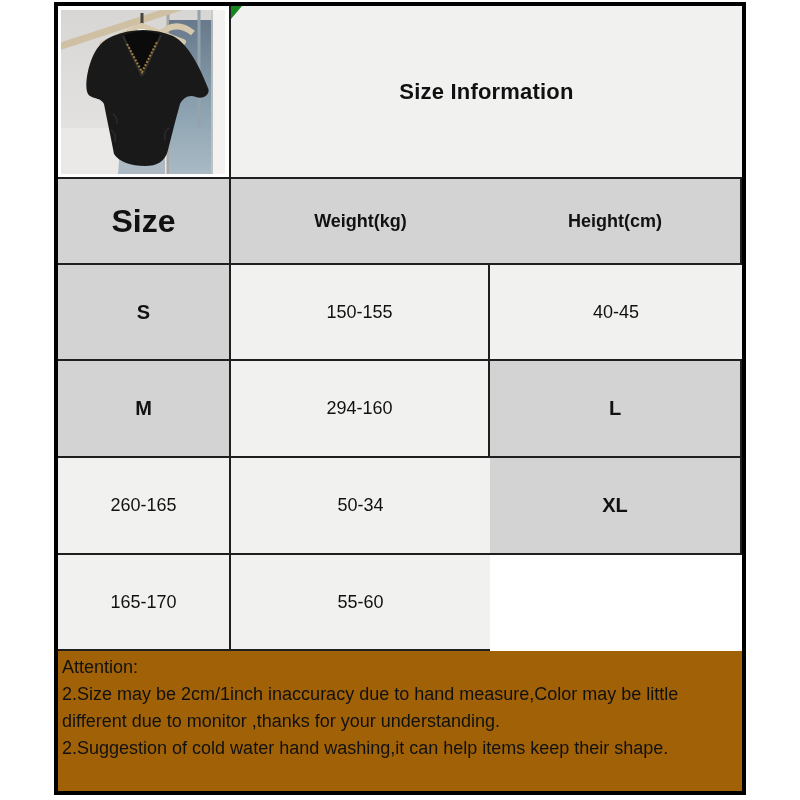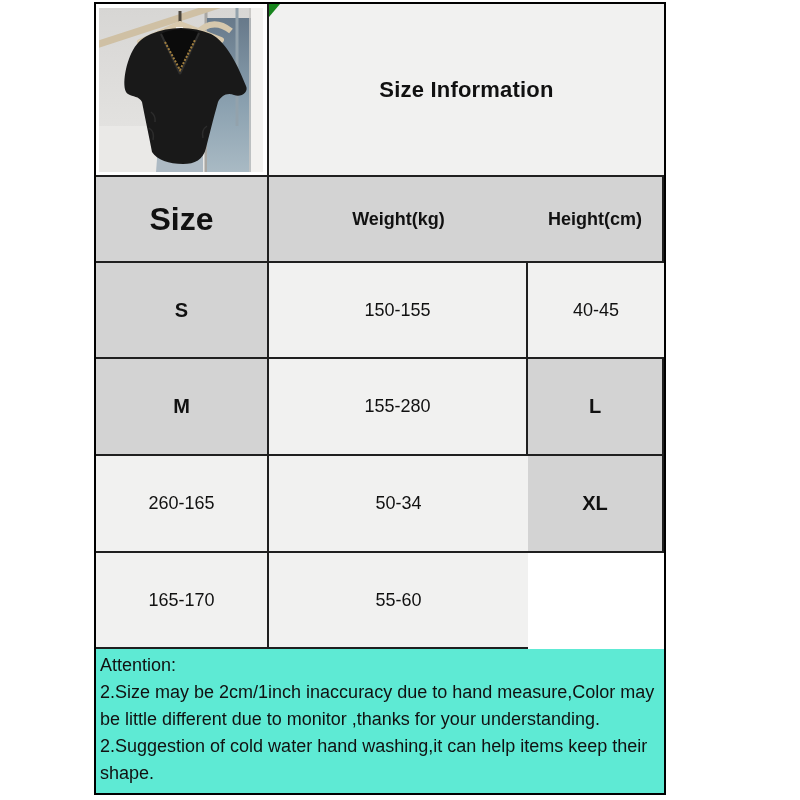--- a/index.html
+++ b/index.html
@@ -2,28 +2,27 @@
 <html><head>
 <meta charset="utf-8">
 <style>
   html,body{margin:0;padding:0;background:#ffffff;}
   .page{
     position:relative;width:800px;height:800px;background:#ffffff;
     font-family:"Liberation Sans","DejaVu Sans",sans-serif;color:#111;
     overflow:hidden;
   }
   .sheet{
-    position:absolute;left:54px;top:2px;width:572px;height:793px;
+    position:absolute;left:54px;top:2px;width:692px;height:793px;
     display:grid;
     grid-template-columns:173px 259px 1fr;
     grid-template-rows:173px 86px 96px 97px 97px 96px 1fr;
-    border:2px solid #000000;
+    border:4px solid #000000;
     box-sizing:border-box;
     background:#ffffff;
-    margin-left:40px;
   }
   .cell{
     border-right:2px solid #1f1f1f;
     border-bottom:2px solid #1f1f1f;
     display:flex;align-items:center;justify-content:center;
     box-sizing:border-box;position:relative;
   }
   .cell.last-col{border-right:none;}
   .cell.last-row{border-bottom:none;}
   .photo-cell{background:#ffffff;padding:0;align-items:flex-start;justify-content:flex-start;}
@@ -32,21 +31,21 @@
   .corner-marker{
     position:absolute;left:0;top:0;width:11px;height:13px;
     background:#17851d;
     clip-path:polygon(0 0,100% 0,0 100%);
   }
   .th{background:#d3d3d3;font-weight:bold;font-size:18px;}
   .th-size{font-size:32px;}
   .size-label{background:#d3d3d3;font-weight:bold;font-size:20px;}
   .data-cell{background:#f1f1f0;font-size:18px;}
   .attention-cell{
-    grid-column:1/4;background:#5eead4;
+    grid-column:1/4;background:#a16207;
     display:block;padding:3px 6px 4px 4px;
     font-size:18px;line-height:27px;
   }
   .photo{
     margin:4px 0 0 3px;width:164px;height:164px;position:relative;
     overflow:hidden;
   }
   .photo svg{display:block;}
 </style>
 </head>
@@ -120,21 +119,21 @@
 
     <div class="cell th th-size">Size</div>
     <div class="cell th last-col">Weight(kg)</div>
     <div class="cell th">Height(cm)</div>
 
     <div class="cell size-label">S</div>
     <div class="cell data-cell">150-155</div>
     <div class="cell data-cell last-col">40-45</div>
 
     <div class="cell size-label">M</div>
-    <div class="cell data-cell">155-280</div>
+    <div class="cell data-cell">294-160</div>
 
     <div class="cell size-label">L</div>
     <div class="cell data-cell">260-165</div>
     <div class="cell data-cell last-col">50-34</div>
 
     <div class="cell size-label">XL</div>
     <div class="cell data-cell">165-170</div>
     <div class="cell data-cell last-col">55-60</div>
 
     <div class="cell attention-cell last-col last-row">

